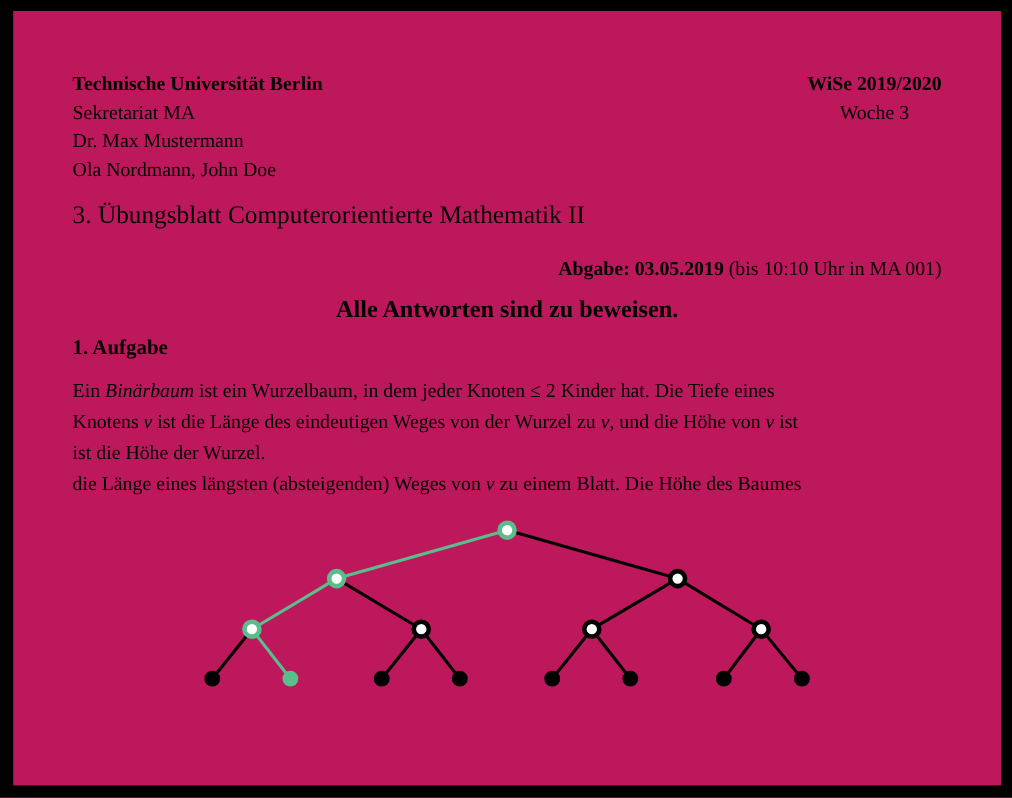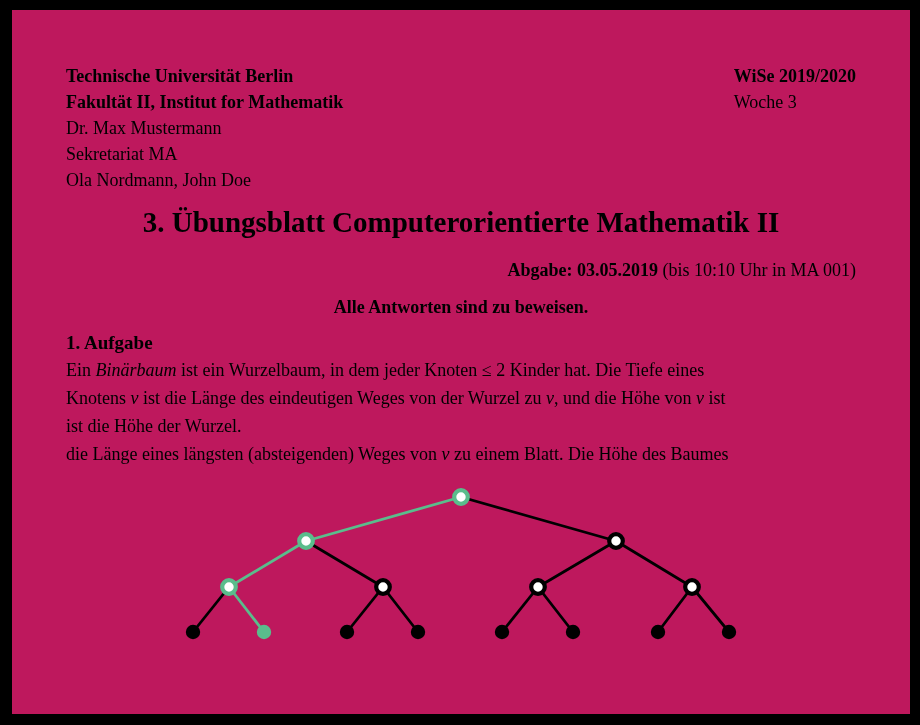--- a/index.html
+++ b/index.html
@@ -18,68 +18,68 @@
     box-sizing: border-box;
     padding: 53px 54px 0 54px;
   }
   .header {
     display: flex;
     justify-content: space-between;
     font-size: 18px;
     line-height: 26px;
   }
   .header .b { font-weight: bold; }
-  .header-right { text-align: left; }
+  .header-right { text-align: center; }
   .title {
-    font-size: 29px;
-    font-weight: bold;
-    text-align: center;
+    font-size: 23px;
+    font-weight: normal;
+    text-align: left;
     margin: 14px 0 0 0;
     line-height: 30px;
   }
   .submission {
     text-align: right;
     font-size: 18px;
     margin: 21px 0 0 0;
     line-height: 24px;
   }
   .submission strong { font-weight: bold; }
   .notice {
     text-align: center;
-    font-size: 18px;
+    font-size: 22px;
     font-weight: bold;
     margin: 13px 0 0 0;
     line-height: 24px;
   }
   .exercise-row {
     display: flex;
     font-size: 19px;
     line-height: 26px;
     margin-top: 11px;
   }
   .exercise-label { font-weight: bold; }
   .paragraph {
     font-size: 18px;
     line-height: 28px;
+    margin-top: 11px;
   }
   .paragraph em { font-style: italic; }
   .tree-wrap { margin-top: 12px; }
   .tree-wrap svg { display: block; margin: 0 auto; }
 </style>
 </head>
 <body>
 
 <div class="page">
 
   <div class="header">
     <div class="header-left" id="header-left">
         <div class="b">Technische Universität Berlin</div>
-        <div class="b">Fakultät II, Institut for Mathematik</div>
+        <div>Sekretariat MA</div>
         <div>Dr. Max Mustermann</div>
-        <div>Sekretariat MA</div>
         <div>Ola Nordmann, John Doe</div>
       </div>
     <div class="header-right" id="header-right">
         <div class="b">WiSe 2019/2020</div>
         <div>Woche 3</div>
       </div>
   </div>
 
   <h1 class="title">3. Übungsblatt Computerorientierte Mathematik II</h1>
 

